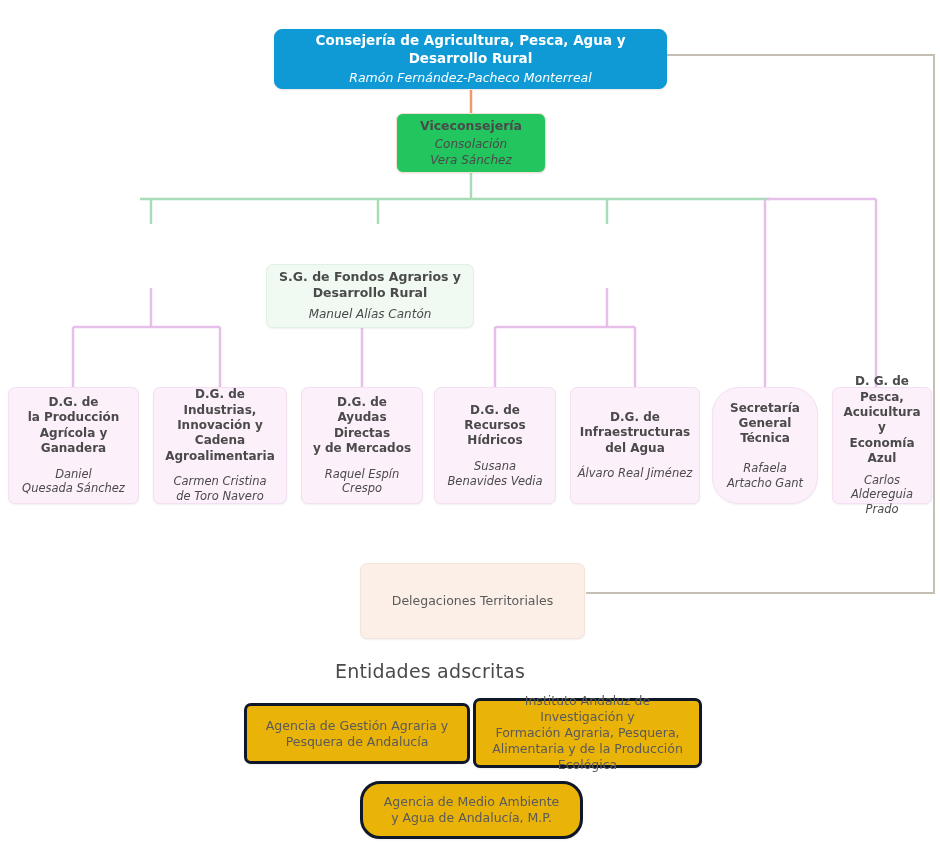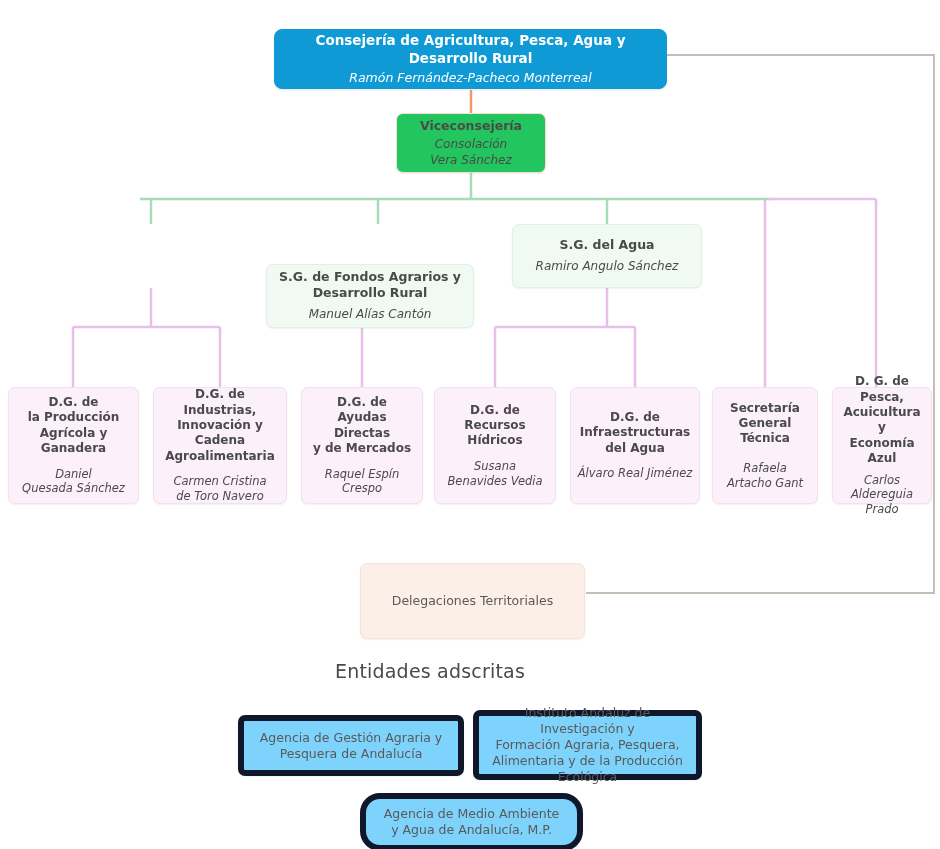--- a/index.html
+++ b/index.html
@@ -111,21 +111,21 @@
     height: 117px;
     padding: 8px 6px;
   }
   .n-dg .title { font-size: 12px; }
   .n-dg .person { font-size: 11.5px; margin-top: 10px; }
   .n-dg-0 { left: 8px;   width: 131px; }
   .n-dg-1 { left: 153px; width: 134px; }
   .n-dg-2 { left: 301px; width: 122px; }
   .n-dg-3 { left: 434px; width: 122px; }
   .n-dg-4 { left: 570px; width: 130px; }
-  .n-dg-5 { left: 712px; width: 106px; }
+  .n-dg-5 { left: 712px; width: 106px; border-radius: 27px; }
   .n-dg-6 { left: 832px; width: 100px; }
   .n-dg-6 .person { margin-top: 6px; }
   .n-dg-5 .person { margin-top: 14px; }
 
   
   .n-deleg {
     left: 360px;
     top: 563px;
     width: 225px;
     height: 76px;
@@ -146,31 +146,30 @@
     left: 0;
     top: 660px;
     width: 860px;
     text-align: center;
     font-size: 19px;
     color: #4a4a4a;
     font-weight: normal;
     letter-spacing: 0.2px;
   }
   .n-ent {
-    background: #7dd3fc;
-    border: 6px solid #0f172a;
-    box-shadow: 0 1px 2px rgba(0,0,0,0.06);
-    margin-top: 12px;
+    background: #eab308;
+    border: 3px solid #0f172a;
+    box-shadow: 0 1px 2px rgba(0,0,0,0.06);
   }
   .n-ent .title {
     font-weight: normal;
     font-size: 12.5px;
     color: #5a5a5a;
   }
-  .n-ent-0 { left: 238px; top: 703px; width: 226px; height: 61px; }
+  .n-ent-0 { left: 244px; top: 703px; width: 226px; height: 61px; }
   .n-ent-1 { left: 473px; top: 698px; width: 229px; height: 70px; }
   .n-ent-2 { left: 360px; top: 781px; width: 223px; height: 58px; border-radius: 20px; }
 </style>
 </head>
 <body>
 
 <div id="chart">
 
   <svg id="connectors" viewBox="0 0 940 849" width="940" height="849">
 
@@ -212,24 +211,20 @@
 
   <div class="node n-vice">
     <span class="title">Viceconsejería</span>
     <span class="person">Consolación<br>Vera Sánchez</span>
   </div>
 
   <div class="node n-sg n-sg-1">
     <span class="title">S.G. de Fondos Agrarios y<br>Desarrollo Rural</span>
     <span class="person">Manuel Alías Cantón</span>
   </div>
-  <div class="node n-sg n-sg-2">
-    <span class="title">S.G. del Agua</span>
-    <span class="person">Ramiro Angulo Sánchez</span>
-  </div>
 
   <div class="node n-dg n-dg-0">
     <span class="title">D.G. de<br>la Producción<br>Agrícola y<br>Ganadera</span>
     <span class="person">Daniel<br>Quesada Sánchez</span>
   </div>
   <div class="node n-dg n-dg-1">
     <span class="title">D.G. de<br>Industrias,<br>Innovación y<br>Cadena<br>Agroalimentaria</span>
     <span class="person">Carmen Cristina<br>de Toro Navero</span>
   </div>
   <div class="node n-dg n-dg-2">

